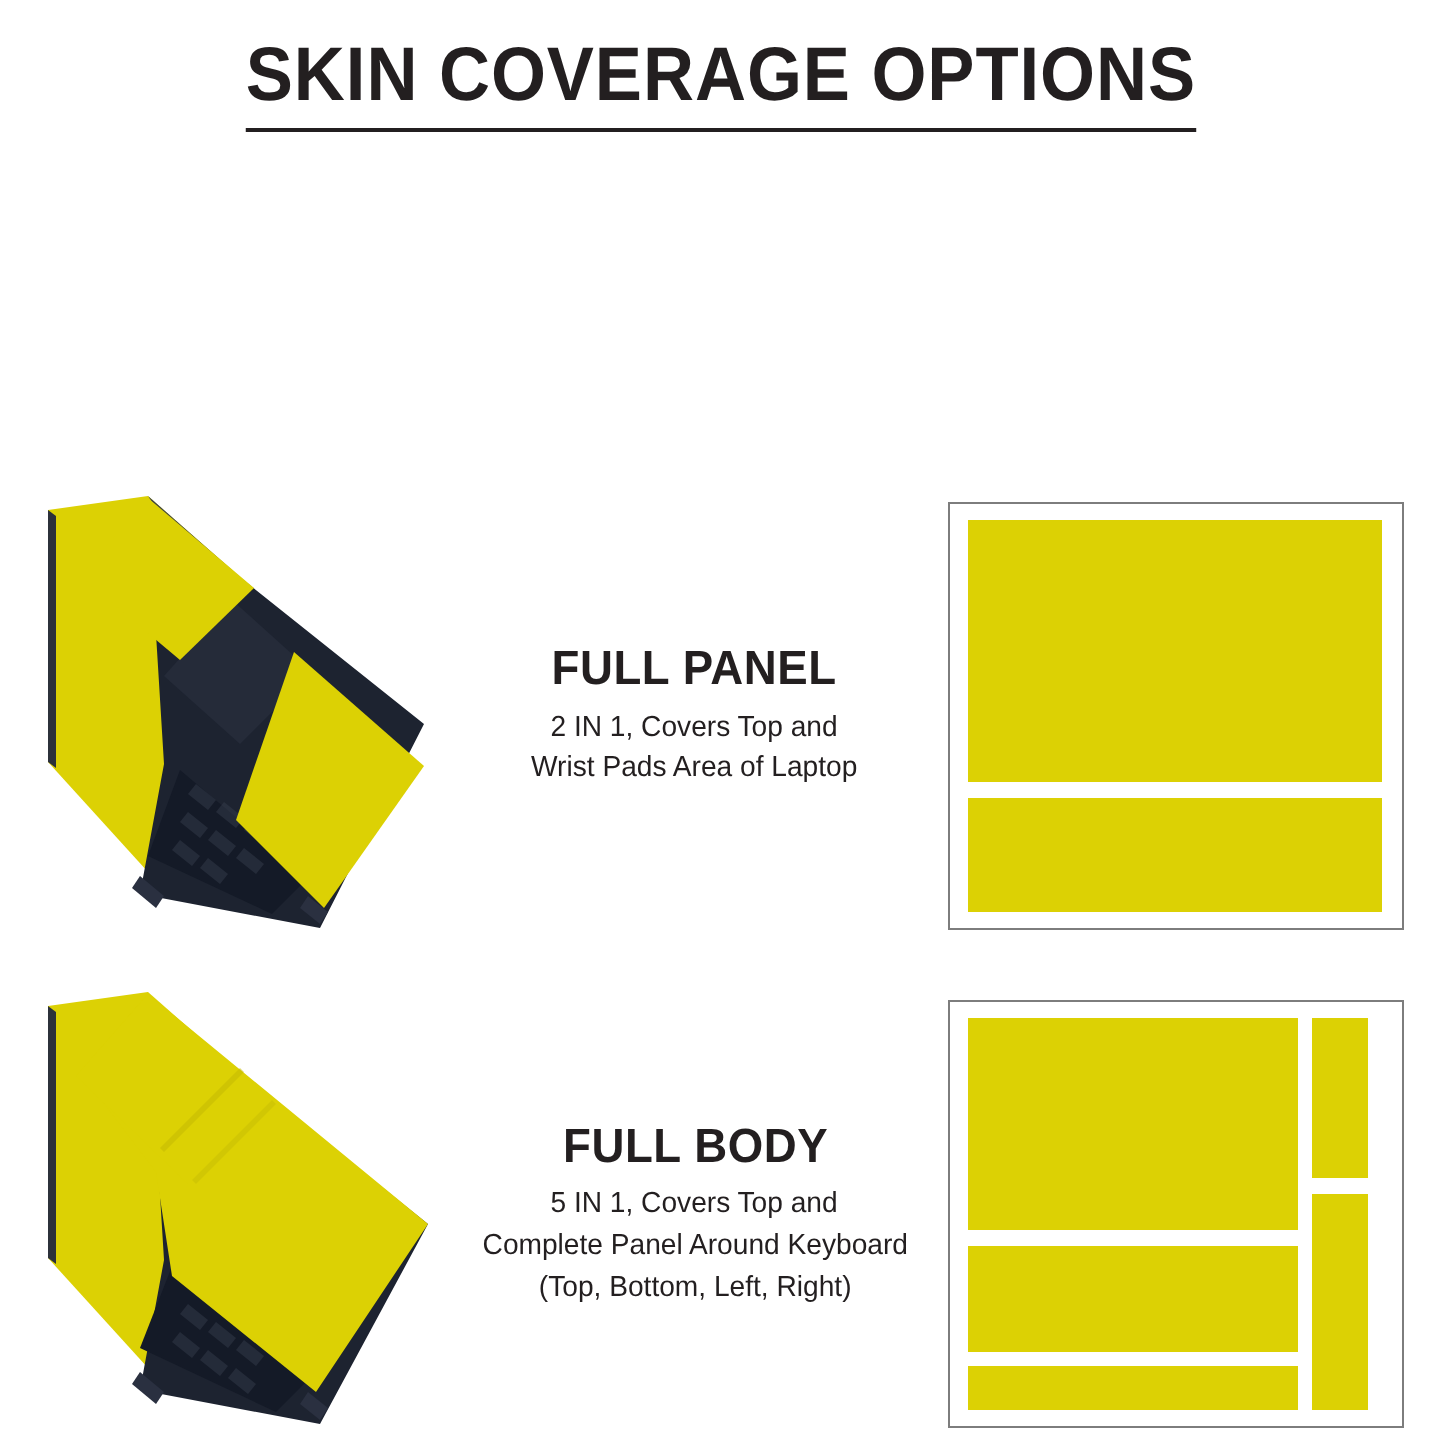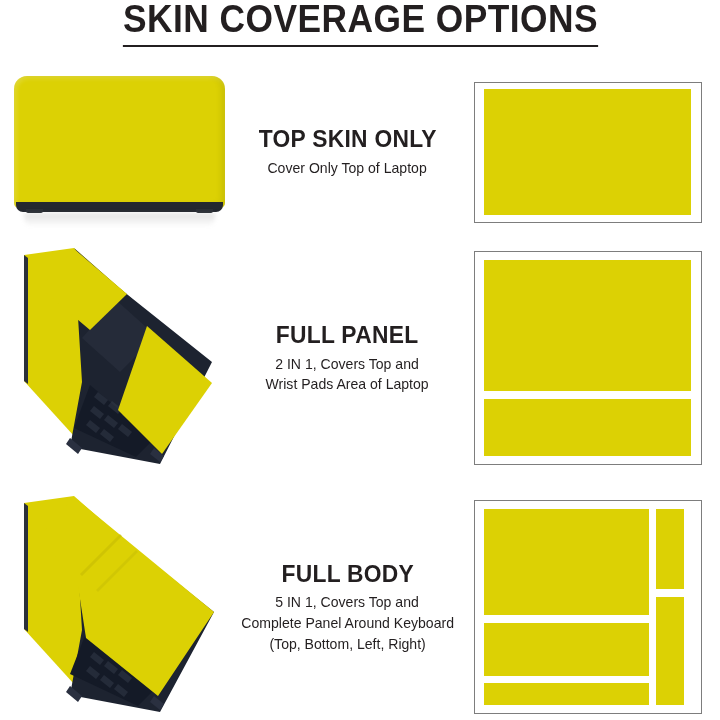--- a/index.html
+++ b/index.html
@@ -20,21 +20,21 @@
     background: #ffffff;
   }
 
   
   .title-wrap {
     position: absolute;
     top: 0; left: 0;
     width: 720px;
     height: 66px;
     display: flex;
-    align-items: flex-start;
+    align-items: flex-end;
     justify-content: center;
   }
   .title {
     font-family: "Liberation Sans Narrow", "Liberation Sans", sans-serif;
     font-size: 38px;
     font-weight: 700;
     letter-spacing: 0.5px;
     color: #231f20;
     transform: scaleX(0.93);
     transform-origin: center;
@@ -177,43 +177,20 @@
 </style>
 </head>
 <body>
 
 <div class="page">
 
   <div class="title-wrap">
     <div class="title">SKIN COVERAGE OPTIONS</div>
   </div>
 
-  <div class="row" id="row-0">
-
-    <div class="col-art">
-      <div class="lap-closed">
-        <div class="lid"></div>
-        <div class="base"></div>
-        <div class="foot-l"></div>
-        <div class="foot-r"></div>
-        <div class="reflection"></div>
-      </div>
-    </div>
-
-    <div class="col-text">
-      <div class="opt-title">TOP SKIN ONLY</div>
-      <div class="opt-sub">Cover Only Top of Laptop</div>
-    </div>
-
-    <div class="col-panel">
-      <div class="panel" id="panel-0">
-          <div class="piece" style="left: 4%; top: 4.5%; width: 92%; height: 91%; background: rgb(220, 209, 4);"></div>
-        </div>
-    </div>
-  </div>
 
   <div class="row" id="row-1">
 
     <div class="col-art">
       <div class="lap-open">
         <svg viewBox="0 0 226 230" xmlns="http://www.w3.org/2000/svg">
 
           <polygon points="16,13 66,6 184,110 76,205 16,139" fill="#dcd104"></polygon>
 
           <polygon points="16,13 16,139 20,142 20,16" fill="#2c313a"></polygon>

